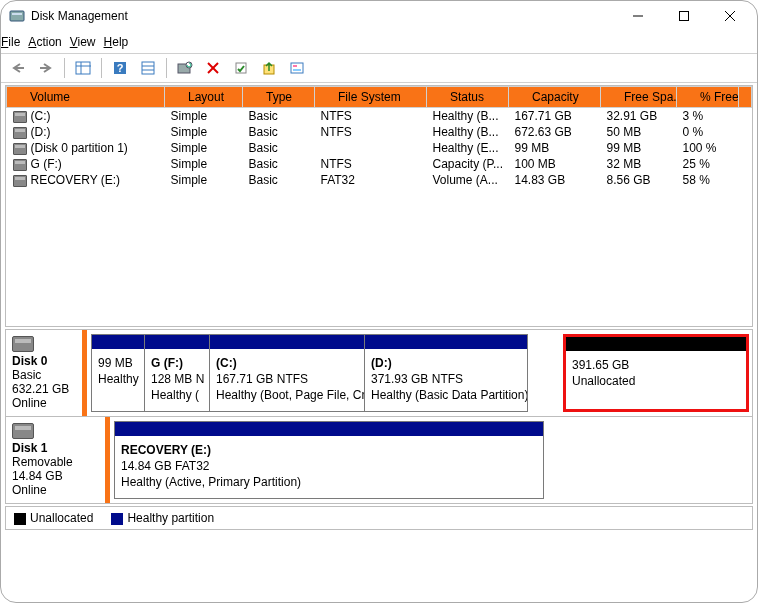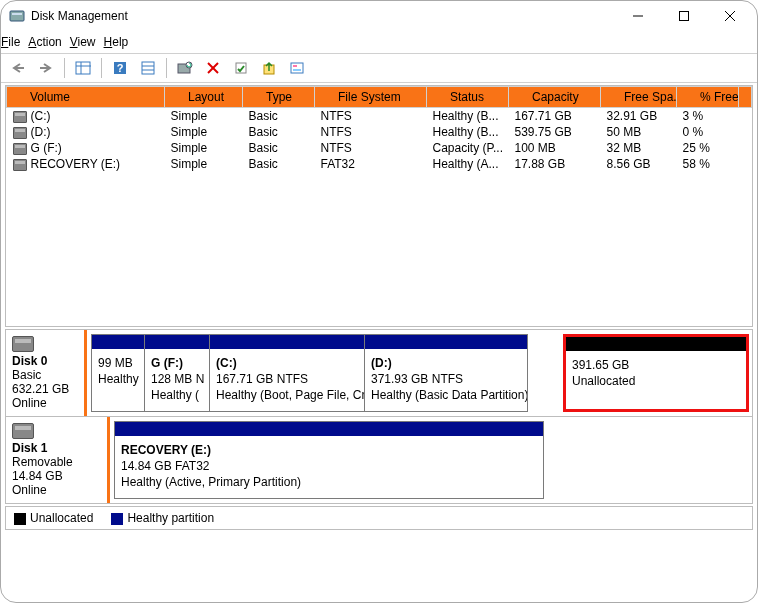--- a/index.html
+++ b/index.html
@@ -123,21 +123,21 @@
     flex:0 0 auto;
   }
   .disk-row {
     display:flex;
     border-bottom:1px solid #bdbdbd;
   }
   .disk-row:last-child { border-bottom:none;justify-content:flex-end; }
   .disk-info {
     width: 104px;
     box-sizing:border-box;
-    border-right:3px solid #f97316;
+    border-right:5px solid #f97316;
     padding: 6px 6px;
     font-size:12px;
     background:#fff;
   }
   .disk-info .disk-icon{
     width:20px;height:14px;
     background:#888;border:1px solid #555;border-radius:2px;
     margin-bottom:2px; position:relative;
   }
   .disk-info .disk-icon::after{content:"";position:absolute;left:2px;top:2px;right:2px;height:4px;background:#bbb;}
@@ -334,43 +334,54 @@
               <td>32.91 GB</td>
               <td>3 %</td>
               <td></td>
             </tr>
             <tr>
               <td><span class="vol-icon"></span><span>(D:)</span></td>
               <td>Simple</td>
               <td>Basic</td>
               <td>NTFS</td>
               <td>Healthy (B...</td>
-              <td>539.75 GB</td>
+              <td>672.63 GB</td>
               <td>50 MB</td>
               <td>0 %</td>
+              <td></td>
+            </tr>
+            <tr>
+              <td><span class="vol-icon"></span><span>(Disk 0 partition 1)</span></td>
+              <td>Simple</td>
+              <td>Basic</td>
+              <td></td>
+              <td>Healthy (E...</td>
+              <td>99 MB</td>
+              <td>99 MB</td>
+              <td>100 %</td>
               <td></td>
             </tr>
             <tr>
               <td><span class="vol-icon"></span><span>G (F:)</span></td>
               <td>Simple</td>
               <td>Basic</td>
               <td>NTFS</td>
               <td>Capacity (P...</td>
               <td>100 MB</td>
               <td>32 MB</td>
               <td>25 %</td>
               <td></td>
             </tr>
             <tr>
               <td><span class="vol-icon"></span><span>RECOVERY (E:)</span></td>
               <td>Simple</td>
               <td>Basic</td>
               <td>FAT32</td>
-              <td>Healthy (A...</td>
-              <td>17.88 GB</td>
+              <td>Volume (A...</td>
+              <td>14.83 GB</td>
               <td>8.56 GB</td>
               <td>58 %</td>
               <td></td>
             </tr>
           </tbody>
       </table>
     </div>
 
     <div class="graph-pane" id="graph-pane">
         <div class="disk-row">

